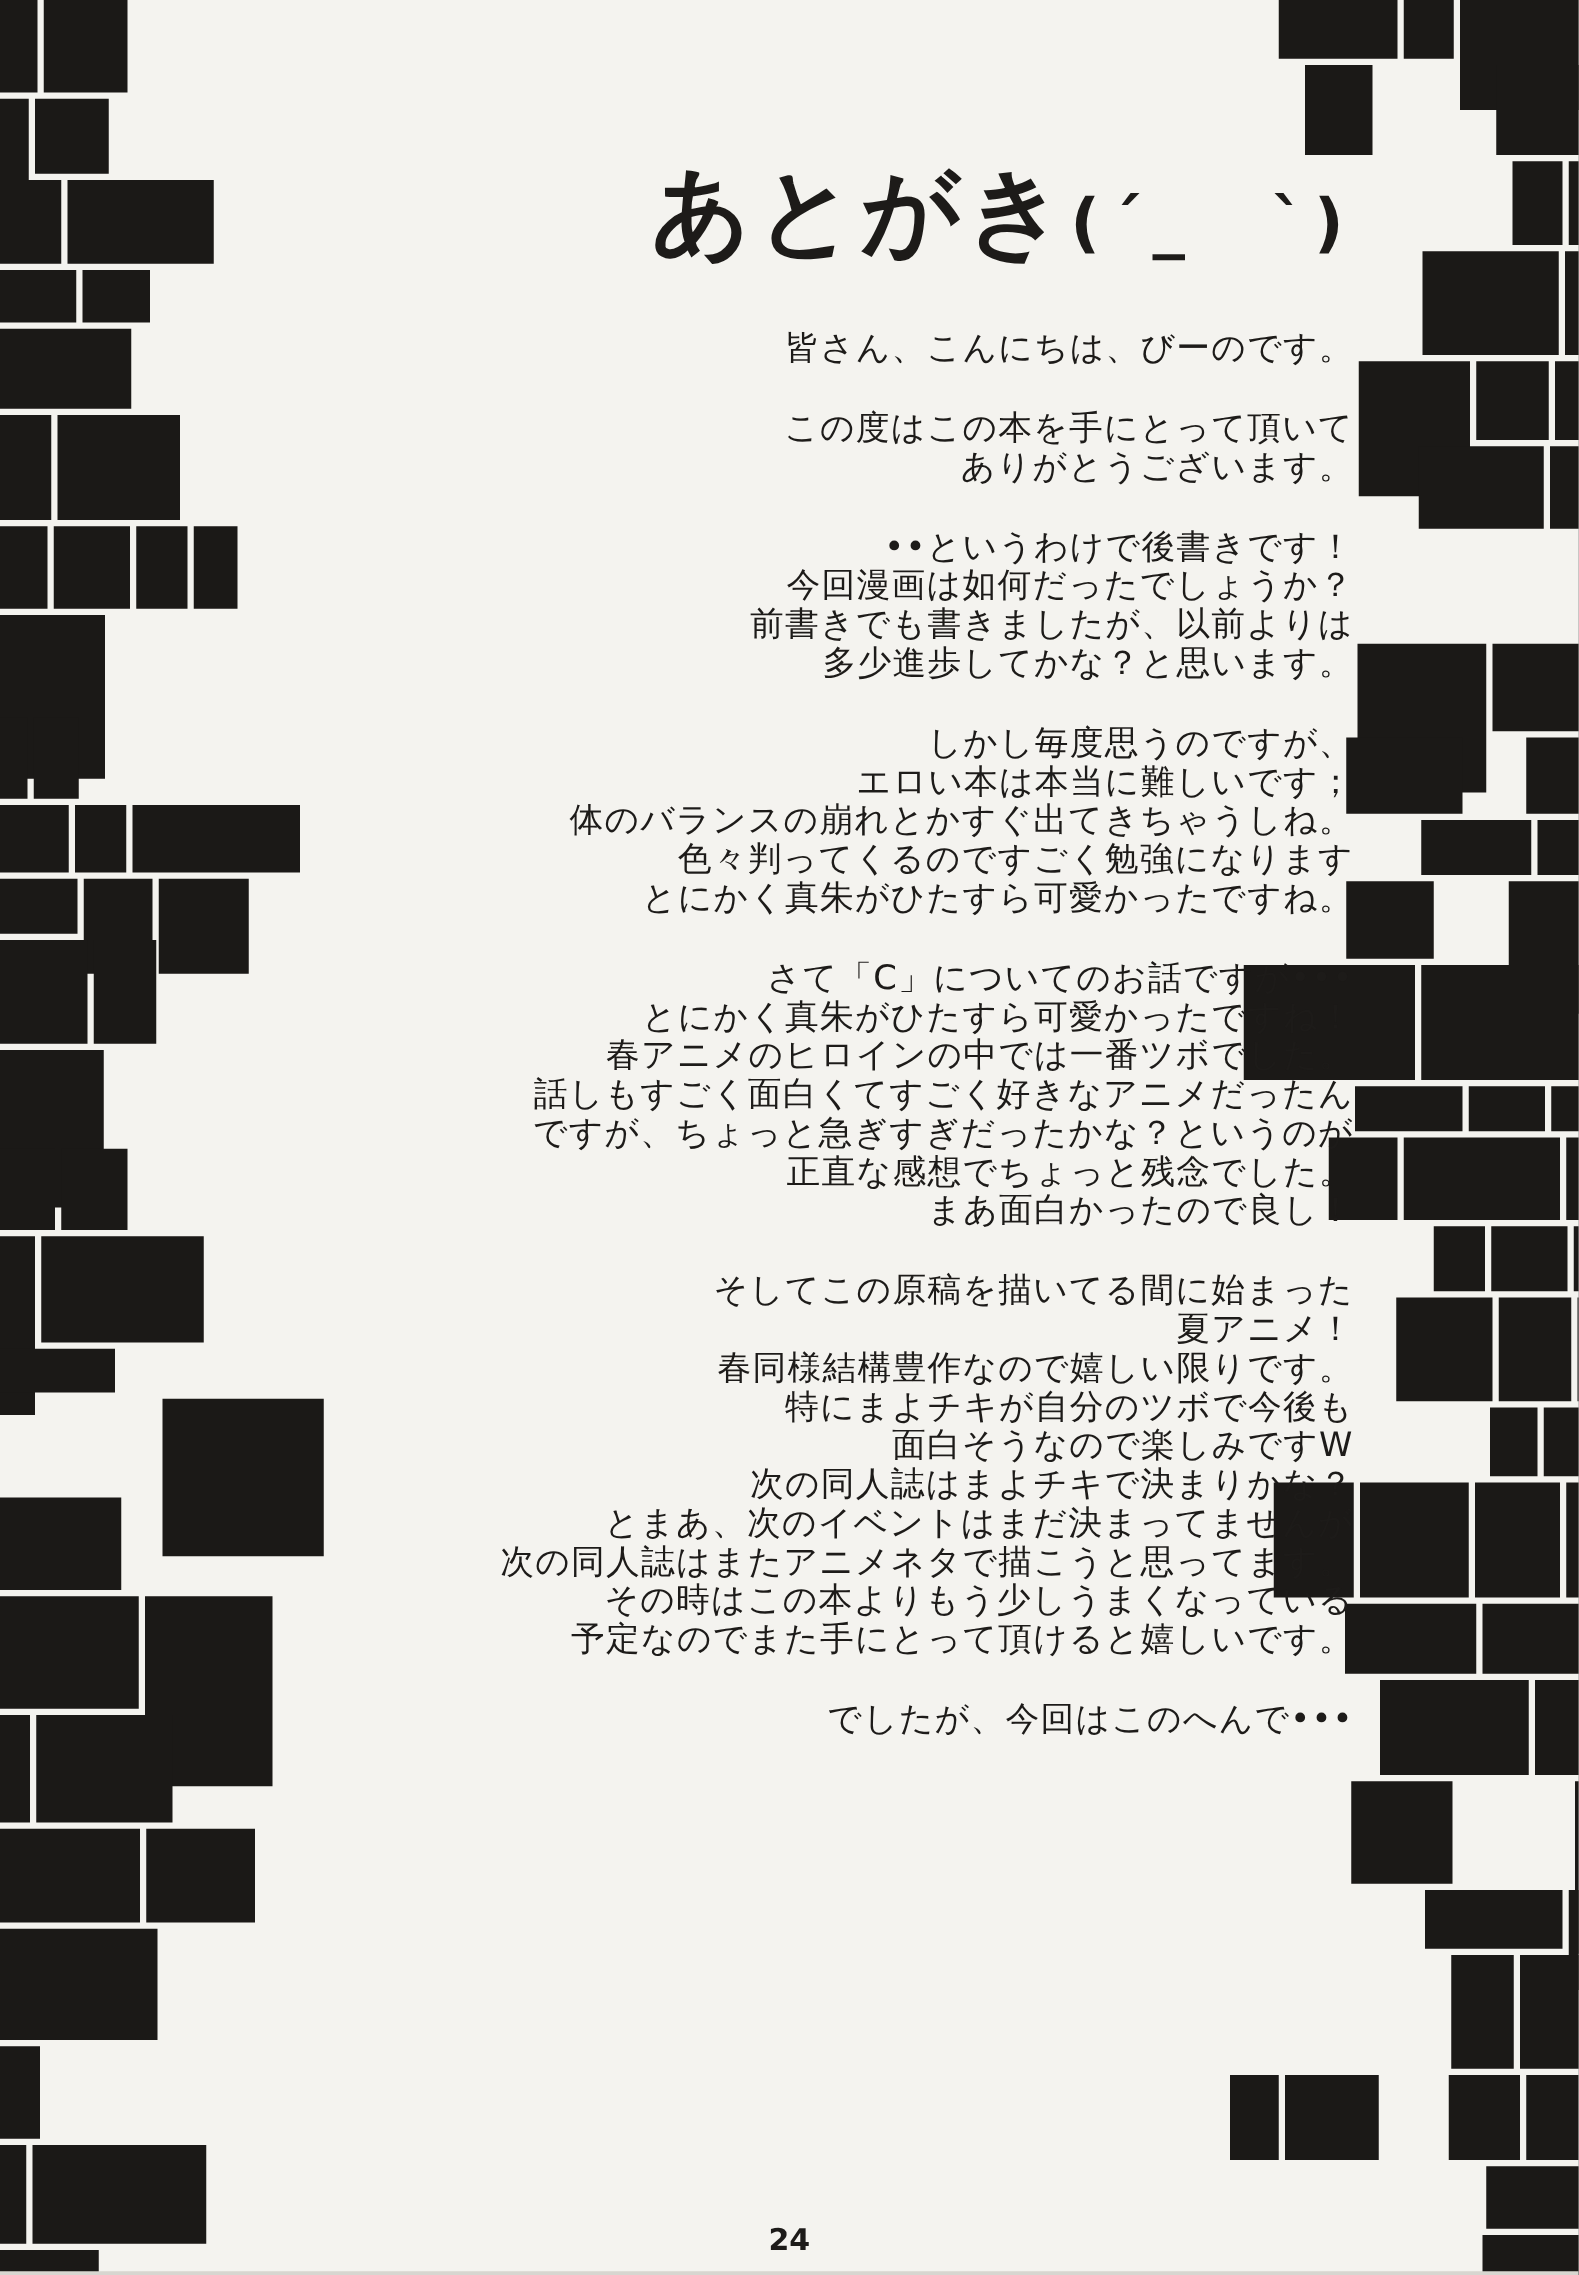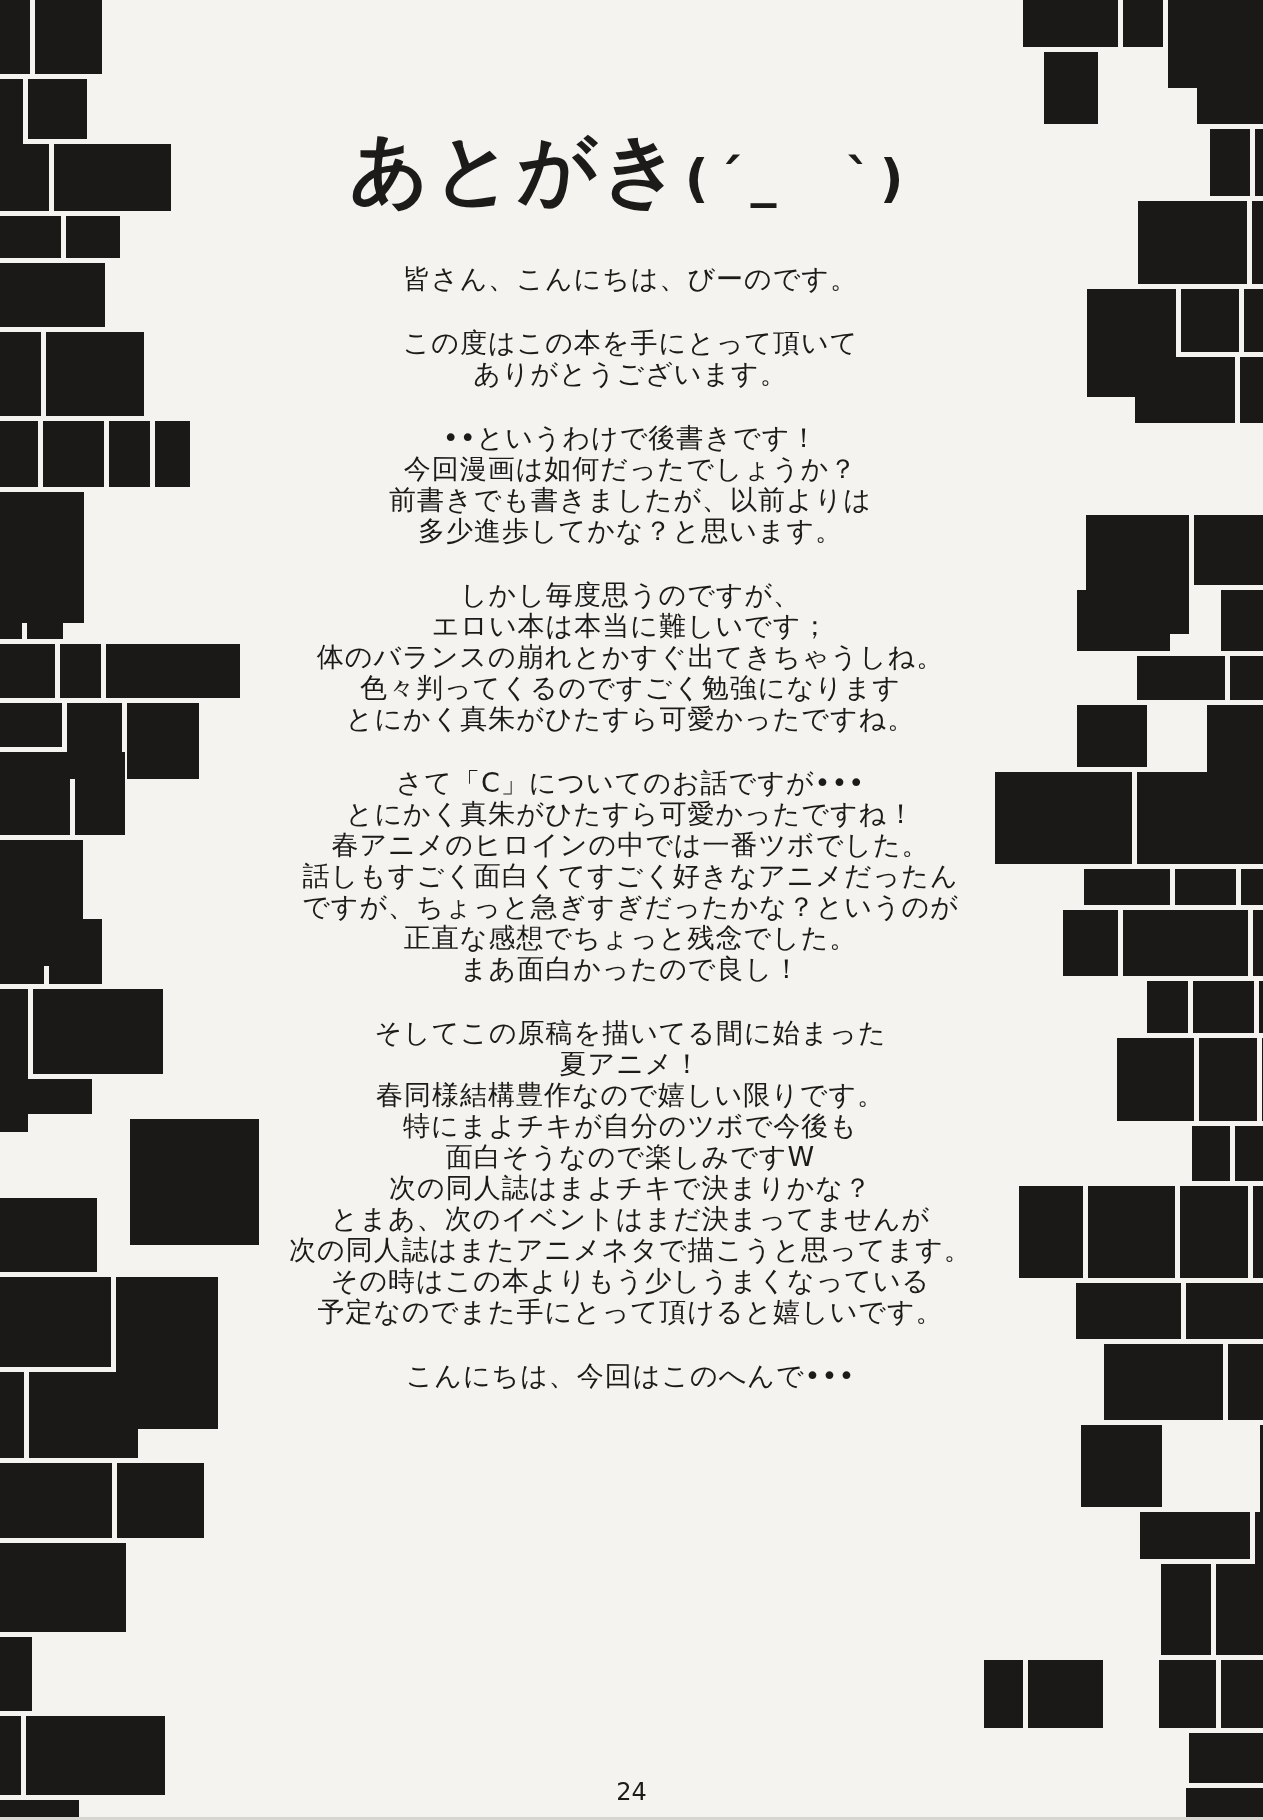--- a/index.html
+++ b/index.html
@@ -17,21 +17,21 @@
     overflow:hidden;
     z-index:1;
   }
   .decor-left{left:0;width:310px;}
   .decor-right{right:0;width:315px;}
   .blk{position:absolute;}
   .content{
     position:absolute;
     left:178px;top:118px;width:905px;
     z-index:2;
-    text-align:center;
+    text-align:right;
   }
   .title{
     margin:0 0 40px 0;
     font-weight:600;
     letter-spacing:4px;
     white-space:nowrap;
   }
   .title .t-main{font-size:78px;}
   .title .t-kao{font-size:52px;letter-spacing:8px;}
   .para{
@@ -42,20 +42,21 @@
     line-height:31px;
     letter-spacing:1px;
     white-space:nowrap;
   }
   .page-number{
     position:absolute;
     left:0;right:0;bottom:14px;
     text-align:center;
     font-size:24px;
     z-index:2;
+    font-weight:bold;
   }
   .bottom-edge{
     position:absolute;left:0;right:0;bottom:0;height:3px;
     background:#d8d6d0;z-index:3;
   }
 </style>
 </head>
 <body>
 
 <div class="page">
@@ -209,21 +210,21 @@
           <div class="line">春同様結構豊作なので嬉しい限りです。</div>
           <div class="line">特にまよチキが自分のツボで今後も</div>
           <div class="line">面白そうなので楽しみですW</div>
           <div class="line">次の同人誌はまよチキで決まりかな？</div>
           <div class="line">とまあ、次のイベントはまだ決まってませんが</div>
           <div class="line">次の同人誌はまたアニメネタで描こうと思ってます。</div>
           <div class="line">その時はこの本よりもう少しうまくなっている</div>
           <div class="line">予定なのでまた手にとって頂けると嬉しいです。</div>
         </div>
         <div class="para">
-          <div class="line">こんにちは、今回はこのへんで•••</div>
+          <div class="line">でしたが、今回はこのへんで•••</div>
         </div>
       </div>
   </div>
 
   <div class="page-number">24</div>
 
   <div class="bottom-edge"></div>
 </div>
 
 </body></html>

